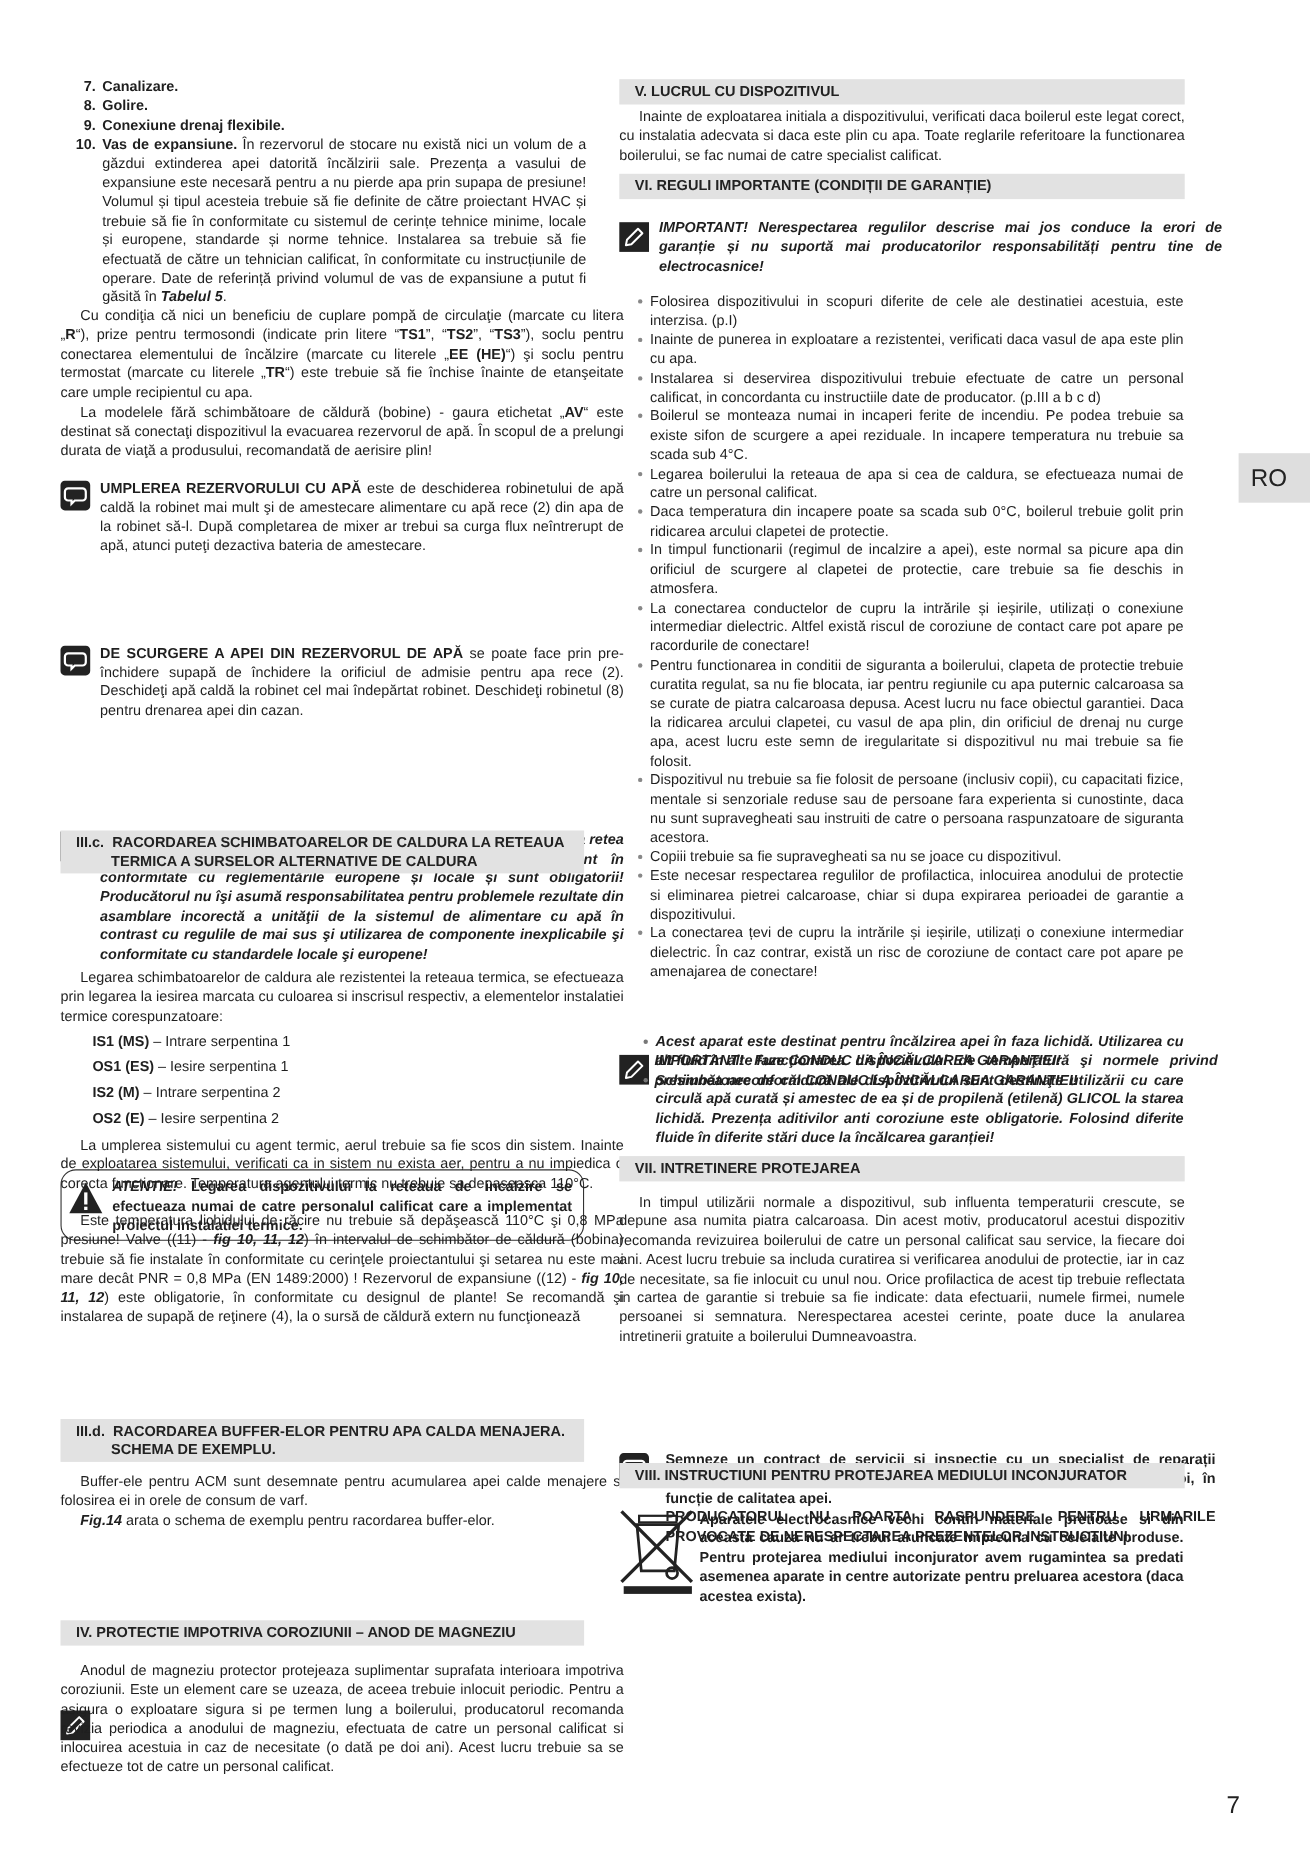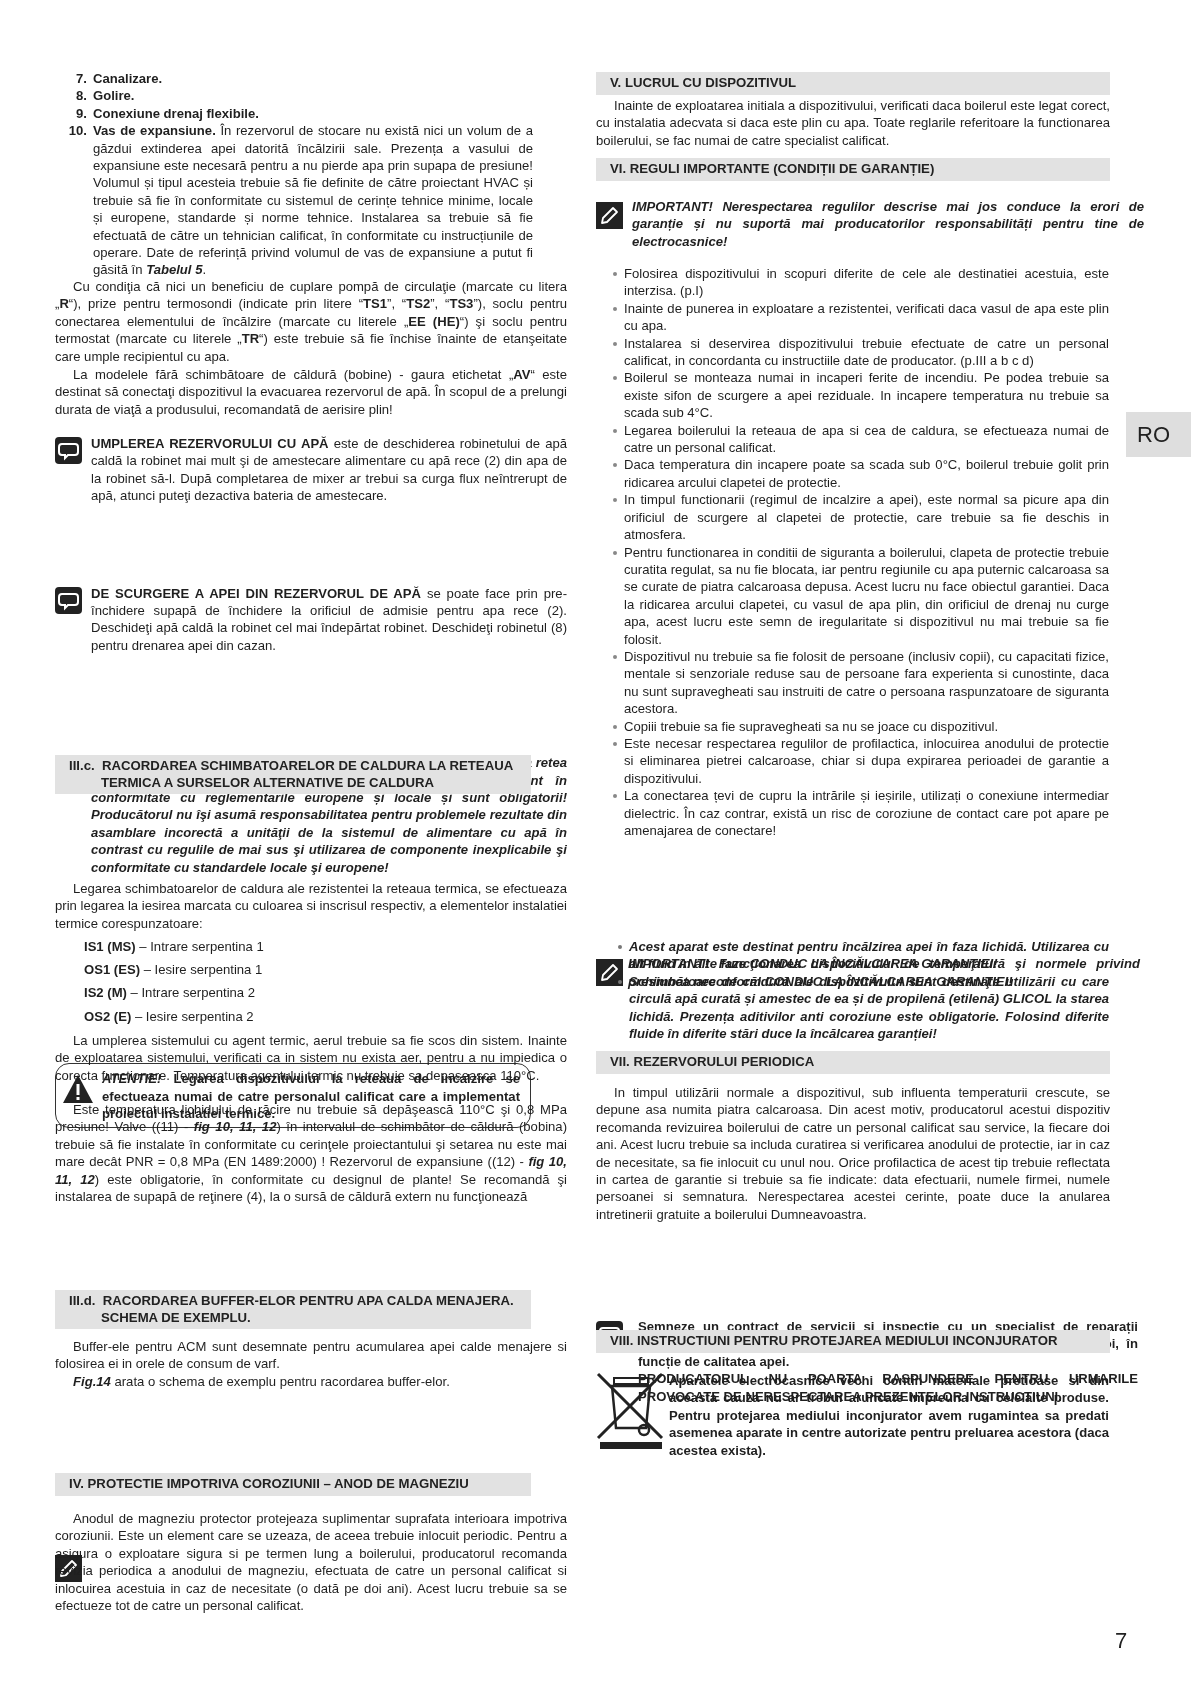--- a/index.html
+++ b/index.html
@@ -1,20 +1,20 @@
 <!DOCTYPE html>
 <html><head>
 <meta charset="utf-8">
 <style>
   html, body { margin:0; padding:0; background:#ffffff; }
   body { width:1191px; height:1684px; position:relative; overflow:hidden;
          font-family:"Liberation Sans", sans-serif; color:#1f1f1f; }
   .col { position:absolute; top:0; }
   .col-left { left:55px; width:510px; }
-  .col-right { left:596px; width:514px; }
+  .col-right { left:563px; width:514px; }
   .abs { position:absolute; }
   p, .para { margin:0; font-size:13.1px; line-height:17.4px; text-align:justify; }
   .indent { text-indent:18px; }
   .num-list { font-size:13.1px; line-height:17.4px; }
   .num-item { position:relative; padding-left:38px; text-align:justify; }
   .num-item .n { position:absolute; left:0; width:32px; text-align:right; font-weight:bold; }
   .num-item b.t { font-weight:bold; }
   .sec { background:#e2e2e2; font-weight:bold; font-size:13.2px; line-height:16.5px;
          padding:3px 10px 3px 14px; color:#222; }
   .sec .lbl2 { display:block; padding-left:32px; }
@@ -145,41 +145,42 @@
   <div class="abs sec" style="left:0; top:158px; width:490px;">VI. REGULI IMPORTANTE (CONDIȚII DE GARANȚIE)</div>
 
   <ul class="abs ul" style="left:13px; top:265px; width:500px;">
     <li>Folosirea dispozitivului in scopuri diferite de cele ale destinatiei acestuia, este interzisa. (p.I)</li>
     <li>Inainte de punerea in exploatare a rezistentei, verificati daca vasul de apa este plin cu apa.</li>
     <li>Instalarea si deservirea dispozitivului trebuie efectuate de catre un personal calificat, in concordanta cu instructiile date de producator. (p.III a b c d)</li>
     <li>Boilerul se monteaza numai in incaperi ferite de incendiu. Pe podea trebuie sa existe sifon de scurgere a apei reziduale. In incapere temperatura nu trebuie sa scada sub 4°C.</li>
     <li>Legarea boilerului la reteaua de apa si cea de caldura, se efectueaza numai de catre un personal calificat.</li>
     <li>Daca temperatura din incapere poate sa scada sub 0°C, boilerul trebuie golit prin ridicarea arcului clapetei de protectie.</li>
     <li>In timpul functionarii (regimul de incalzire a apei), este normal sa picure apa din orificiul de scurgere al clapetei de protectie, care trebuie sa fie deschis in atmosfera.</li>
+    <li>La conectarea conductelor de cupru la intrările și ieșirile, utilizați o conexiune intermediar dielectric. Altfel există riscul de coroziune de contact care pot apare pe racordurile de conectare!</li>
     <li>Pentru functionarea in conditii de siguranta a boilerului, clapeta de protectie trebuie curatita regulat, sa nu fie blocata, iar pentru regiunile cu apa puternic calcaroasa sa se curate de piatra calcaroasa depusa. Acest lucru nu face obiectul garantiei. Daca la ridicarea arcului clapetei, cu vasul de apa plin, din orificiul de drenaj nu curge apa, acest lucru este semn de iregularitate si dispozitivul nu mai trebuie sa fie folosit.</li>
     <li>Dispozitivul nu trebuie sa fie folosit de persoane (inclusiv copii), cu capacitati fizice, mentale si senzoriale reduse sau de persoane fara experienta si cunostinte, daca nu sunt supravegheati sau instruiti de catre o persoana raspunzatoare de siguranta acestora.</li>
     <li>Copiii trebuie sa fie supravegheati sa nu se joace cu dispozitivul.</li>
     <li>Este necesar respectarea regulilor de profilactica, inlocuirea anodului de protectie si eliminarea pietrei calcaroase, chiar si dupa expirarea perioadei de garantie a dispozitivului.</li>
     <li>La conectarea țevi de cupru la intrările și ieșirile, utilizați o conexiune intermediar dielectric. În caz contrar, există un risc de coroziune de contact care pot apare pe amenajarea de conectare!</li>
   </ul>
 
   <div class="abs note bi" style="left:0; top:903px; width:512px; padding-left:32px;">
     <span class="ico" style="border-radius:0; top:4px;">
       <svg width="27" height="27" viewBox="0 0 27 27">
           <path d="M17 6 l4 4 l-10 10 l-5 1 l1 -5z" fill="none" stroke="#fff" stroke-width="1.8" stroke-linejoin="round"></path>
         </svg>
     </span>
     <span>IMPORTANT! Funcţionarea dispozitivului de temperatură şi normele privind presiunea neconform CONDUC LA ÎNCĂLCAREA GARANŢIEI!</span>
   </div>
   <ul class="abs ul bi-list" style="left:18px; top:938px; width:495px;">
     <li>Acest aparat este destinat pentru încălzirea apei în faza lichidă. Utilizarea cu alt fluid în alte faze CONDUC LA ÎNCĂLCAREA GARANŢIEI!</li>
     <li>Schimbătoare de căldură ale dispozitivului sunt destinate utilizării cu care circulă apă curată și amestec de ea și de propilenă (etilenă) GLICOL la starea lichidă. Prezența aditivilor anti coroziune este obligatorie. Folosind diferite fluide în diferite stări duce la încălcarea garanției!</li>
   </ul>
 
-  <div class="abs sec" style="left:0; top:1051px; width:490px;">VII. REZERVORULUI PERIODICA</div>
+  <div class="abs sec" style="left:0; top:1051px; width:490px;">VII. INTRETINERE PROTEJAREA</div>
   <p class="abs indent" style="left:0; top:1084px; width:514px;">In timpul utilizării normale a dispozitivul, sub influenta temperaturii crescute, se depune asa numita piatra calcaroasa. Din acest motiv, producatorul acestui dispozitiv recomanda revizuirea boilerului de catre un personal calificat sau service, la fiecare doi ani. Acest lucru trebuie sa includa curatirea si verificarea anodului de protectie, iar in caz de necesitate, sa fie inlocuit cu unul nou. Orice profilactica de acest tip trebuie reflectata in cartea de garantie si trebuie sa fie indicate: data efectuarii, numele firmei, numele persoanei si semnatura. Nerespectarea acestei cerinte, poate duce la anularea intretinerii gratuite a boilerului Dumneavoastra.</p>
 
   <div class="abs note b" style="left:0; top:1231px; width:500px; padding-left:42px;">
     <span class="ico" style="top:3px;">
       <svg width="27" height="27" viewBox="0 0 27 27">
           <path d="M7 7 h13 a3 3 0 0 1 3 3 v5 a3 3 0 0 1 -3 3 h-7 l-3 3 v-3 h-3 a3 3 0 0 1 -3 -3 v-5 a3 3 0 0 1 3 -3z" fill="none" stroke="#fff" stroke-width="2"></path>
         </svg>
     </span>
     <span>Semneze un contract de servicii și inspecție cu un specialist de reparații autorizat. Se recomandă efectuarea de întreținere o dată pe an sau doi, în funcție de calitatea apei.</span><br>
     <span>PRODUCATORUL NU POARTA RASPUNDERE PENTRU URMARILE PROVOCATE DE NERESPECTAREA PREZENTELOR INSTRUCTIUNI.</span>

